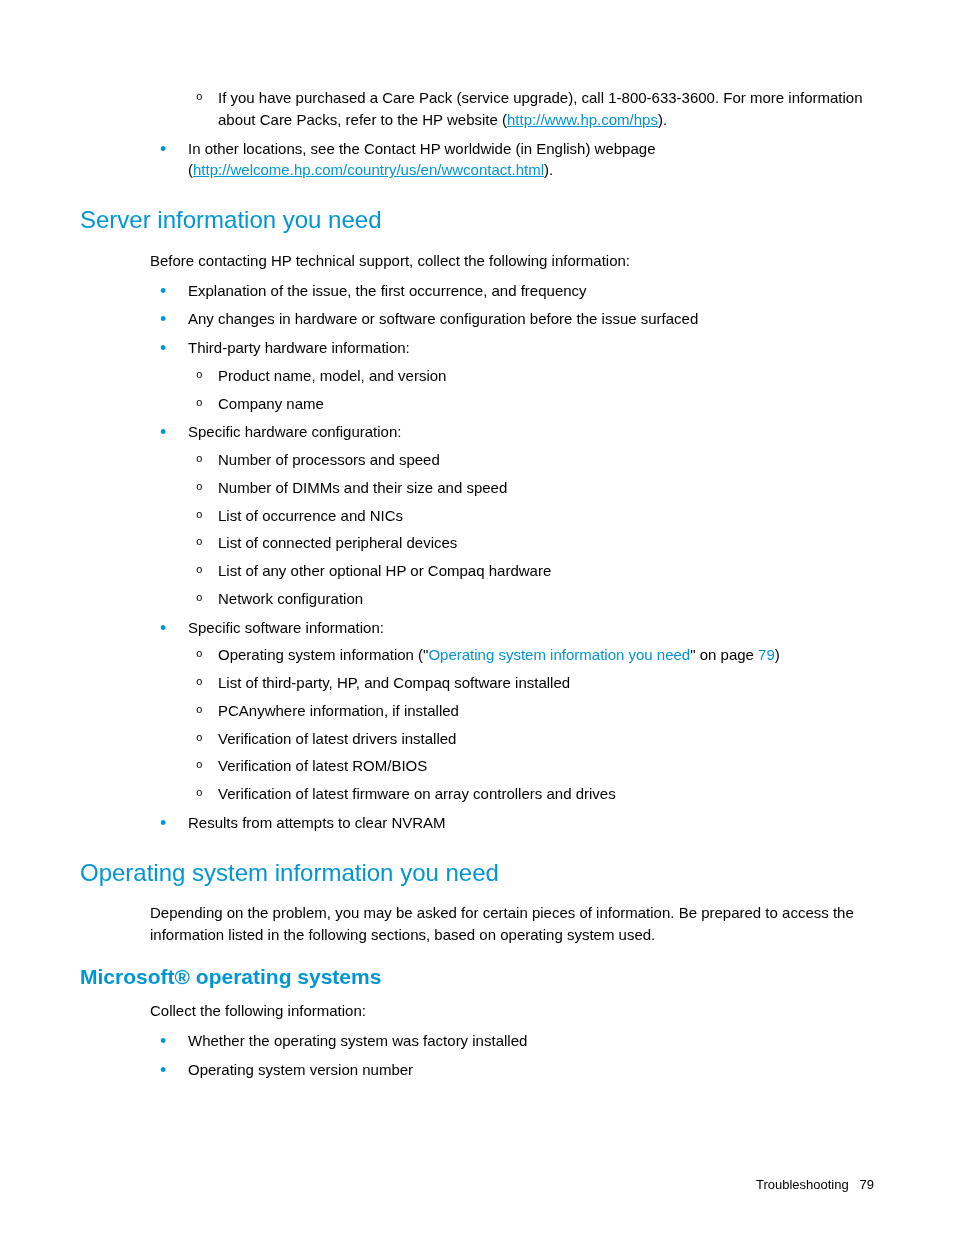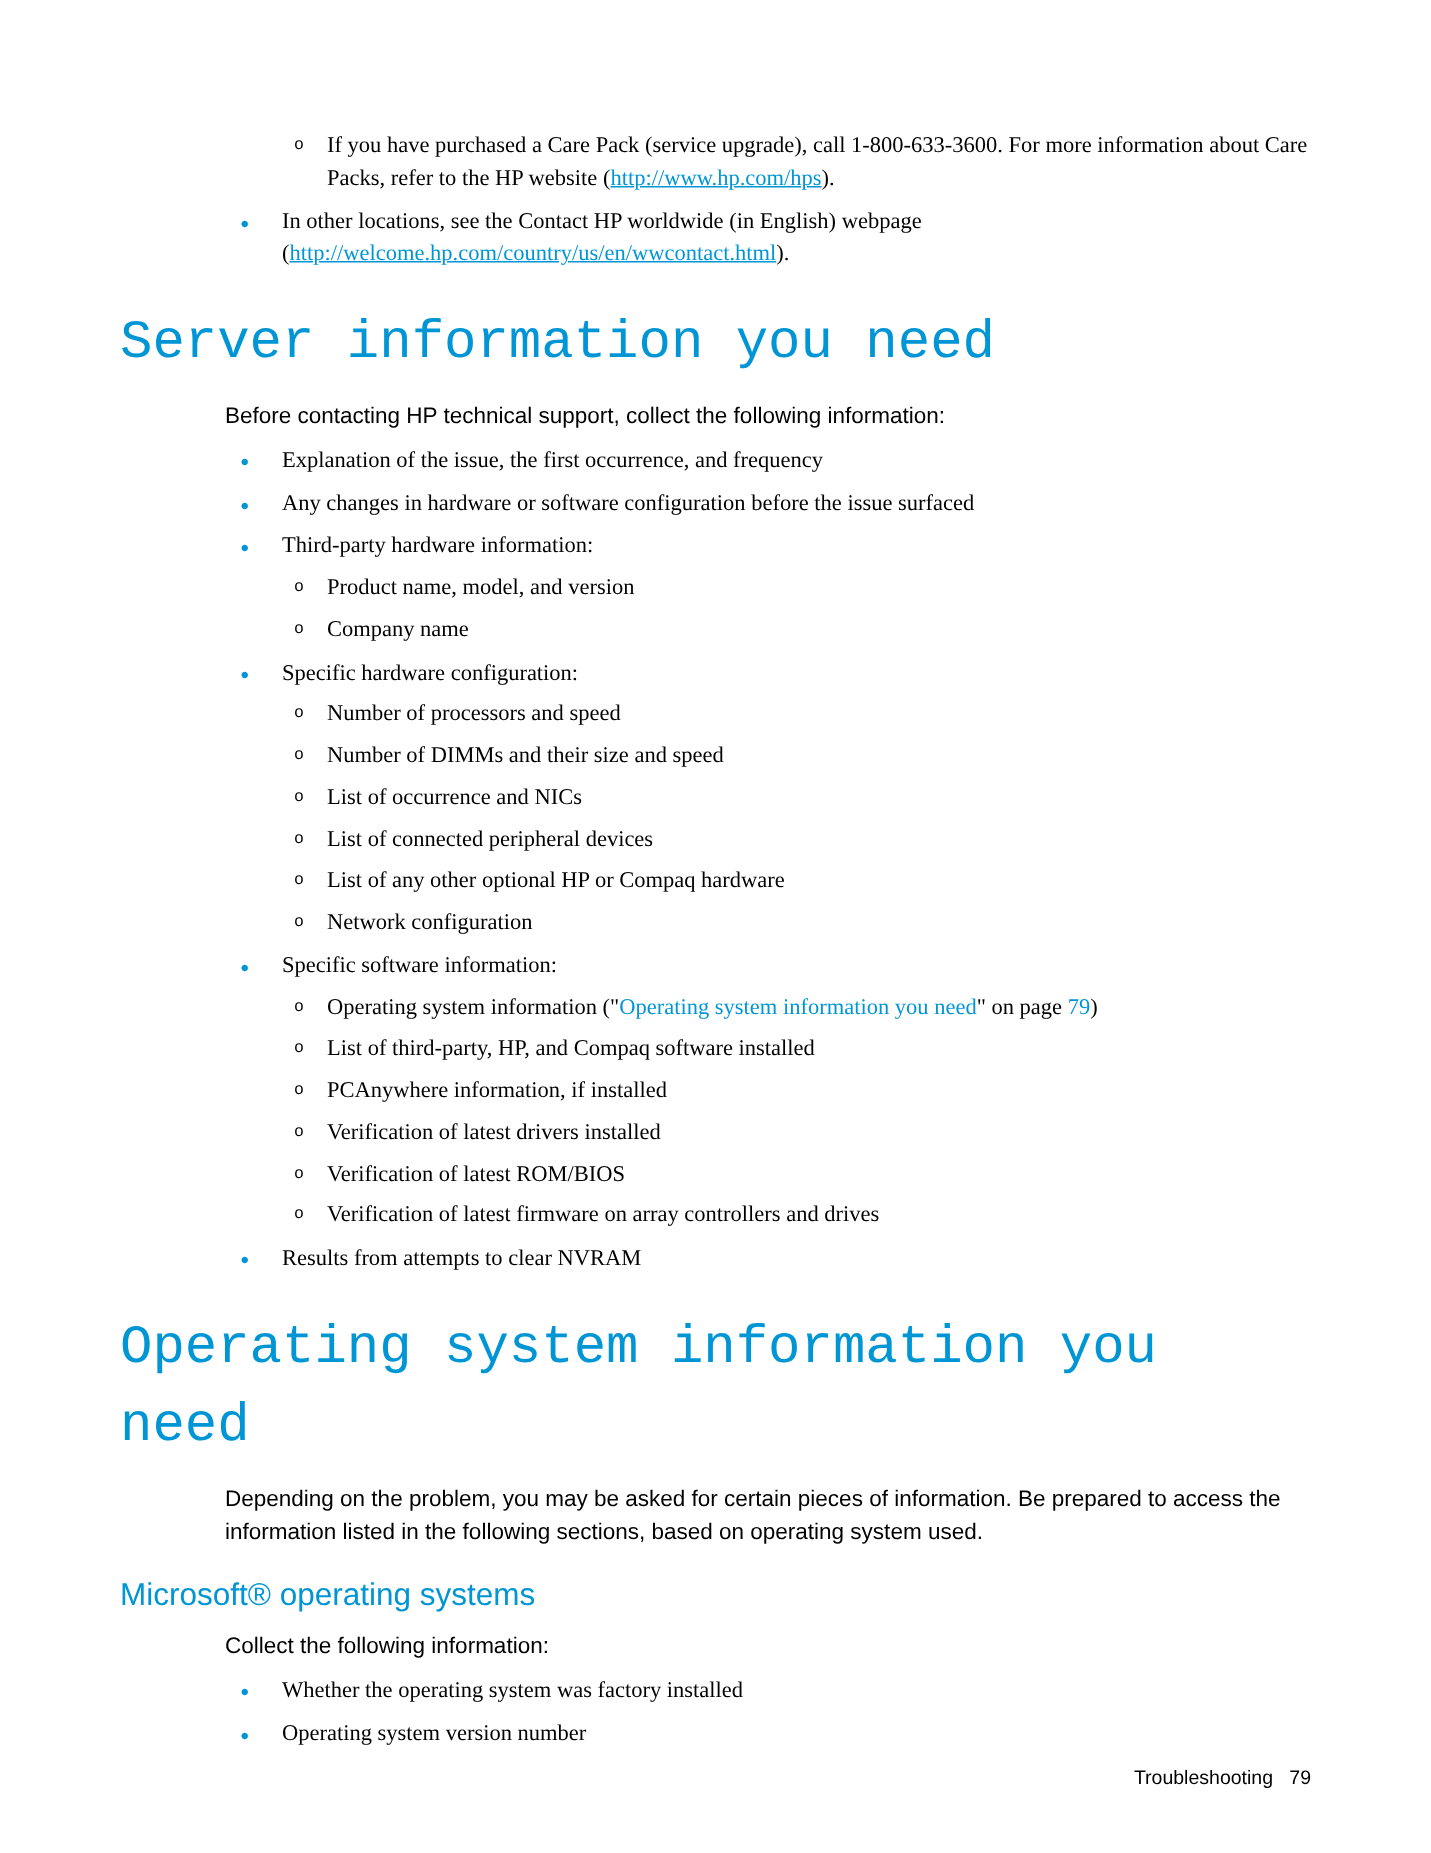--- a/index.html
+++ b/index.html
@@ -8,45 +8,44 @@
     font-size: 15px;
     color: #000;
     background: #fff;
     width: 954px;
     height: 1235px;
     position: relative;
     padding: 80px 80px 40px 80px;
     line-height: 1.45;
   }
   h2.section-heading {
-    font-family: Liberation Mono, monospace;
+    font-family: Liberation Sans, sans-serif;
     font-weight: 400;
-    font-size: 36px;
+    font-size: 24px;
     color: #0096d6;
     margin: 22px 0 12px 0;
   }
   h3.subsection-heading {
     font-family: Arial, Helvetica, sans-serif;
-    font-weight: 400;
+    font-weight: 700;
     font-size: 21px;
     color: #0096d6;
     margin: 16px 0 8px 0;
   }
   .body-para {
     margin: 6px 0 8px 70px;
   }
   ul.bullet-list {
     list-style: none;
     margin: 0 0 0 70px;
   }
   ul.bullet-list > li {
     position: relative;
     padding-left: 38px;
     margin: 7px 0;
-    font-family: Liberation Serif, serif;
   }
   ul.bullet-list > li::before {
     content: "•";
     color: #0096d6;
     font-size: 18px;
     position: absolute;
     left: 10px;
     top: -2px;
   }
   ul.sub-list {

